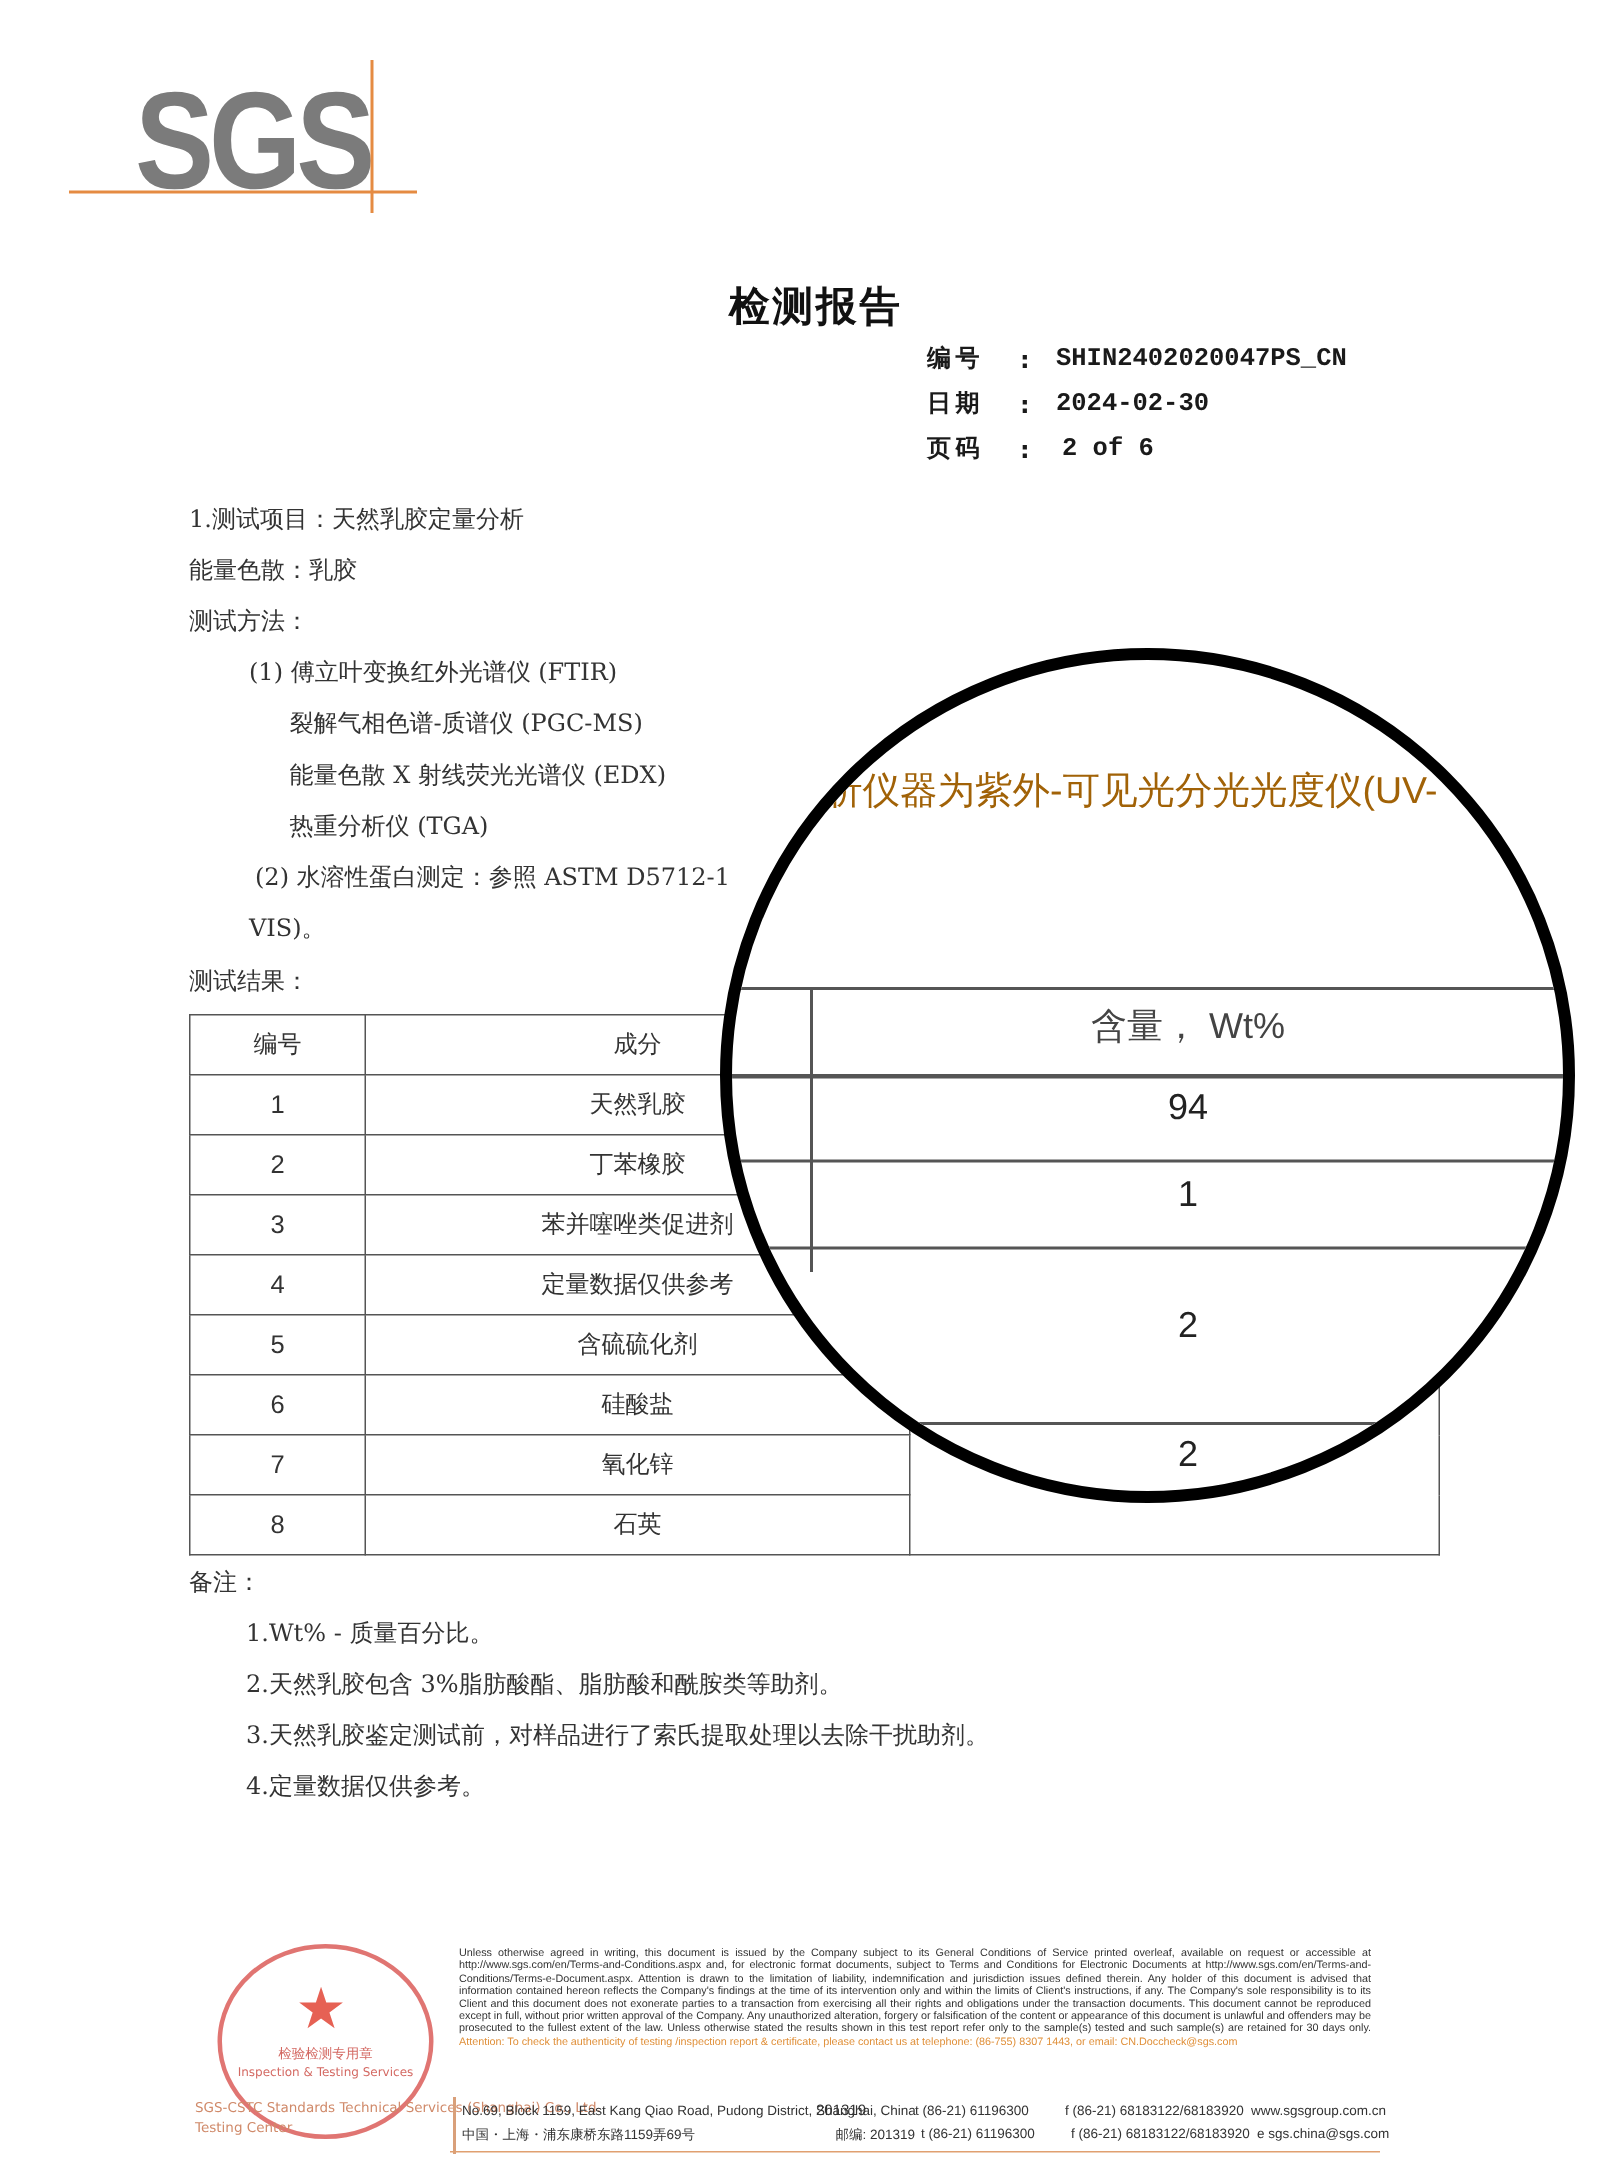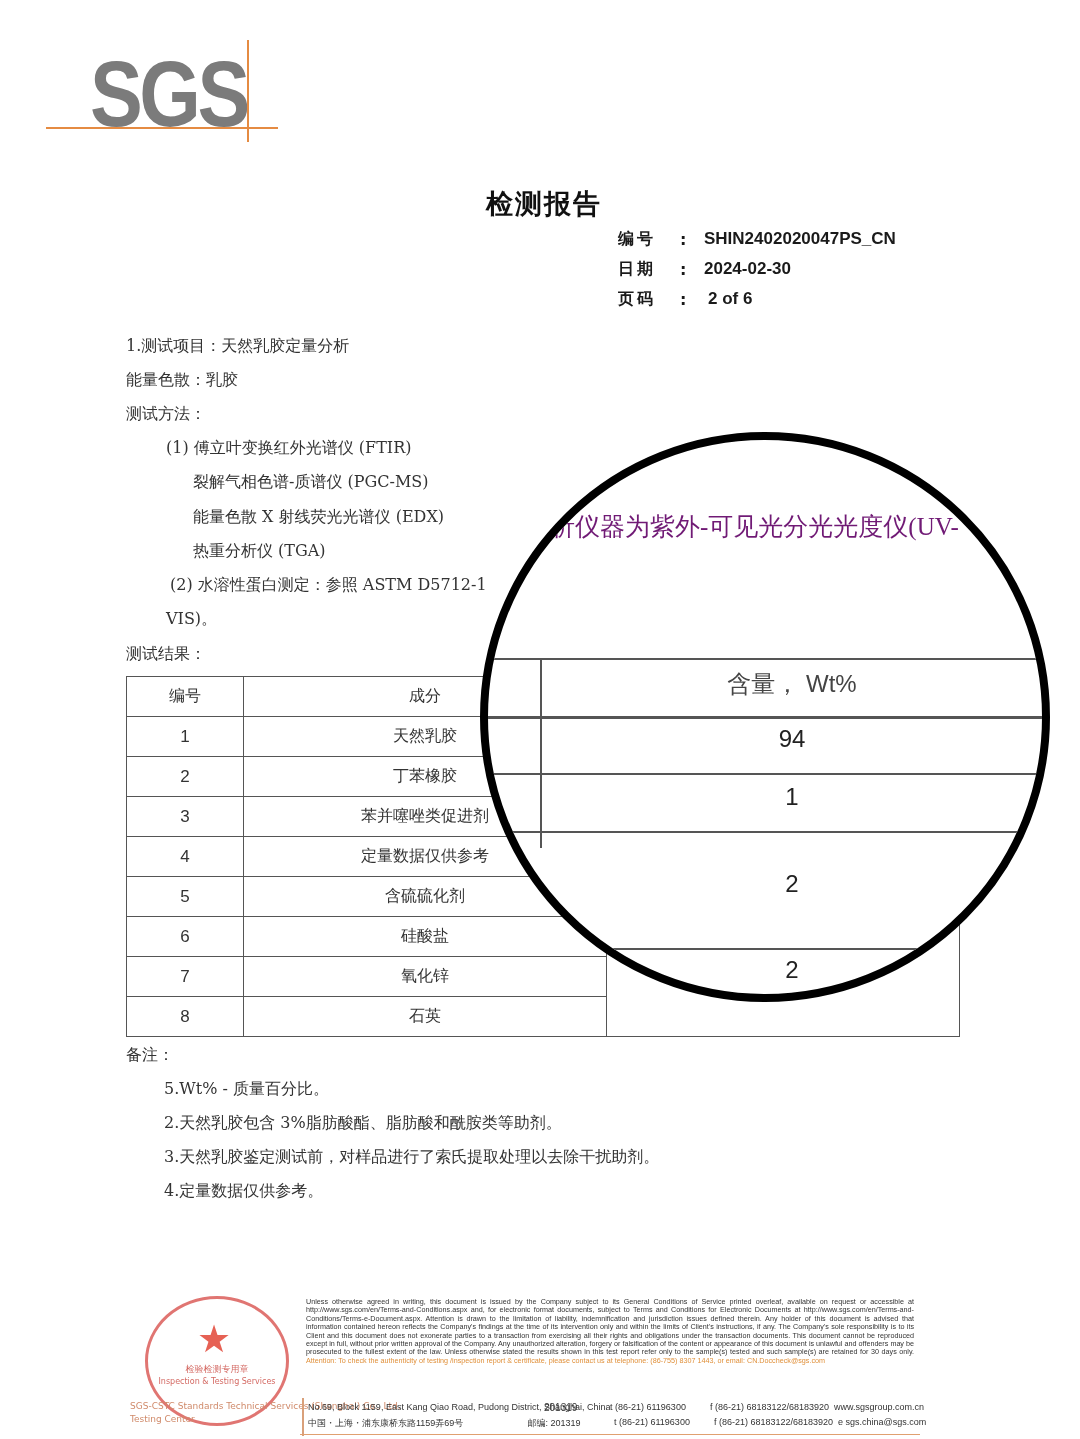--- a/index.html
+++ b/index.html
@@ -12,37 +12,37 @@
           font-size: 92px; color: #7b7b7b; letter-spacing: -4px; line-height: 92px; transform: scaleX(0.86); transform-origin: left top; }
   .logo-hline { left: 46px; top: 127px; width: 232px; height: 2px; background: #e58b42; }
   .logo-vline { left: 247px; top: 40px; width: 2px; height: 102px; background: #e58b42; }
 
   .title { left: 486px; top: 186px; font-size: 27px; font-weight: bold; color: #111; letter-spacing: 2px; }
 
   .meta { left: 618px; top: 224px; font-size: 16px; font-weight: bold; color: #1a1a1a; }
   .meta-row { display: flex; height: 30px; align-items: center; }
   .meta-label { width: 62px; letter-spacing: 3px; }
   .meta-colon { width: 24px; }
-  .meta-val { font-family: Liberation Sans, sans-serif; font-size: 17px; }
+  .meta-val { font-family: Liberation Mono, monospace; font-size: 17px; }
 
   .body-text { font-family: "DejaVu Serif", serif; font-size: 16px; color: #333; }
   .line { position: absolute; white-space: nowrap; }
 
   
   .tbl { position: absolute; left: 126px; top: 676px; border-collapse: collapse; }
   .tbl td { border: 1.5px solid #555; text-align: center; font-size: 16px; color: #333; height: 39px; padding: 0; }
   .tbl .c-no { width: 116px; font-family: "Liberation Sans", sans-serif; font-size: 17px; }
   .tbl .c-comp { width: 362px; font-family: "DejaVu Serif", serif; }
   .tbl .c-amt { width: 352px; font-family: "Liberation Sans", sans-serif; font-size: 20px; }
 
   
   .magnifier { left: 480px; top: 432px; width: 570px; height: 570px; border-radius: 50%;
                border: 8px solid #000; box-sizing: border-box; background: #fff; overflow: hidden; }
   .mag-inner { position: absolute; left: -8px; top: -8px; width: 570px; height: 570px; }
-  .mag-text { position: absolute; left: 70px; top: 78px; font-family: Liberation Serif, serif; font-size: 25px; color: #701a75; white-space: nowrap; }
+  .mag-text { position: absolute; left: 70px; top: 78px; font-family: Liberation Sans, sans-serif; font-size: 25px; color: #a16207; white-space: nowrap; }
   .mag-hline { position: absolute; left: 0; width: 570px; height: 2px; background: #555; }
   .mag-vline { position: absolute; left: 60px; width: 2px; background: #555; }
   .mag-cell { position: absolute; width: 500px; left: 62px; text-align: center; font-family: "Liberation Sans", sans-serif; font-size: 24px; color: #222; }
   .mag-head { font-size: 24px; color: #444; }
   .mag-head .cn { font-family: Liberation Serif, serif; }
 
   
   .notes-title { left: 126px; top: 1045px; }
   
   .seal { left: 145px; top: 1296px; width: 138px; height: 124px; border-radius: 50%; border: 3px solid #d9534f; opacity: 0.8; }
@@ -159,21 +159,21 @@
     <div class="mag-cell" style="top:351px">1</div>
     <div class="mag-hline" style="top:399px"></div>
     <div class="mag-cell" style="top:438px">2</div>
     <div class="mag-hline" style="top:516px;left:128px;width:320px"></div>
     <div class="mag-cell" style="top:524px">2</div>
   </div>
 </div>
 
 <div class="body-text">
   <div class="line notes-title">备注：</div>
-  <div class="line" style="left:164px;top:1079px">5.Wt% - 质量百分比。</div>
+  <div class="line" style="left:164px;top:1079px">1.Wt% - 质量百分比。</div>
   <div class="line" style="left:164px;top:1113px">2.天然乳胶包含 3%脂肪酸酯、脂肪酸和酰胺类等助剂。</div>
   <div class="line" style="left:164px;top:1147px">3.天然乳胶鉴定测试前，对样品进行了索氏提取处理以去除干扰助剂。</div>
   <div class="line" style="left:164px;top:1181px">4.定量数据仅供参考。</div>
 </div>
 
 <div class="abs seal">
   <span class="seal-star">★</span>
   <div class="seal-t1">检验检测专用章</div>
   <div class="seal-t2">Inspection &amp; Testing Services</div>
 </div>
@@ -190,18 +190,18 @@
 <div class="abs footer-vline"></div>
 <div class="abs footer-row" style="top:1402px">
   <span style="width:236px">No.69, Block 1159, East Kang Qiao Road, Pudong District, Shanghai, China</span>
   <span style="width:66px;font-size:10px">201319</span>
   <span style="width:100px">t (86-21) 61196300</span>
   <span style="width:124px">f (86-21) 68183122/68183920</span>
   <span>www.sgsgroup.com.cn</span>
 </div>
 <div class="abs footer-row" style="top:1417px">
   <span style="width:190px;font-family:Liberation Sans, sans-serif">中国・上海・浦东康桥东路1159弄69号</span>
-  <span style="width:112px;text-align:center;padding-right:0">邮编: 201319</span>
+  <span style="width:112px;text-align:right;padding-right:0">邮编: 201319</span>
   <span style="width:100px;padding-left:4px">t (86-21) 61196300</span>
   <span style="width:124px">f (86-21) 68183122/68183920</span>
   <span>e  sgs.china@sgs.com</span>
 </div>
 <div class="abs footer-hline"></div>
 
 </body></html>

